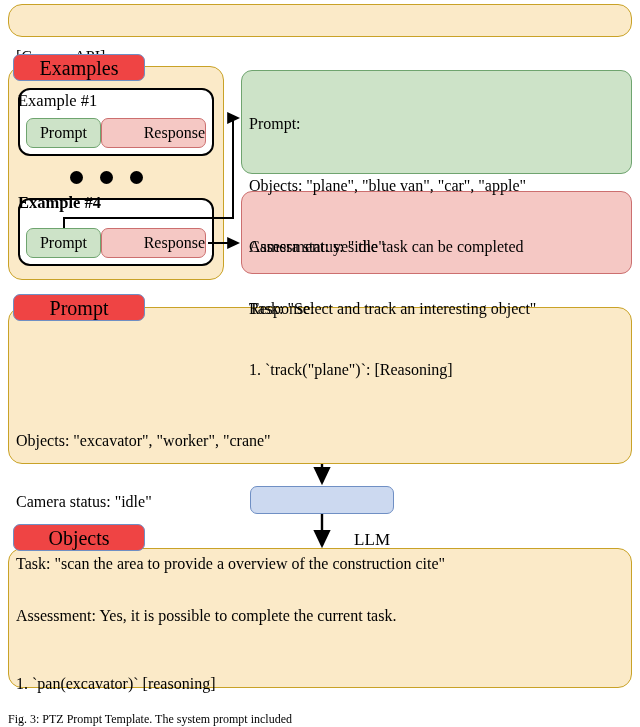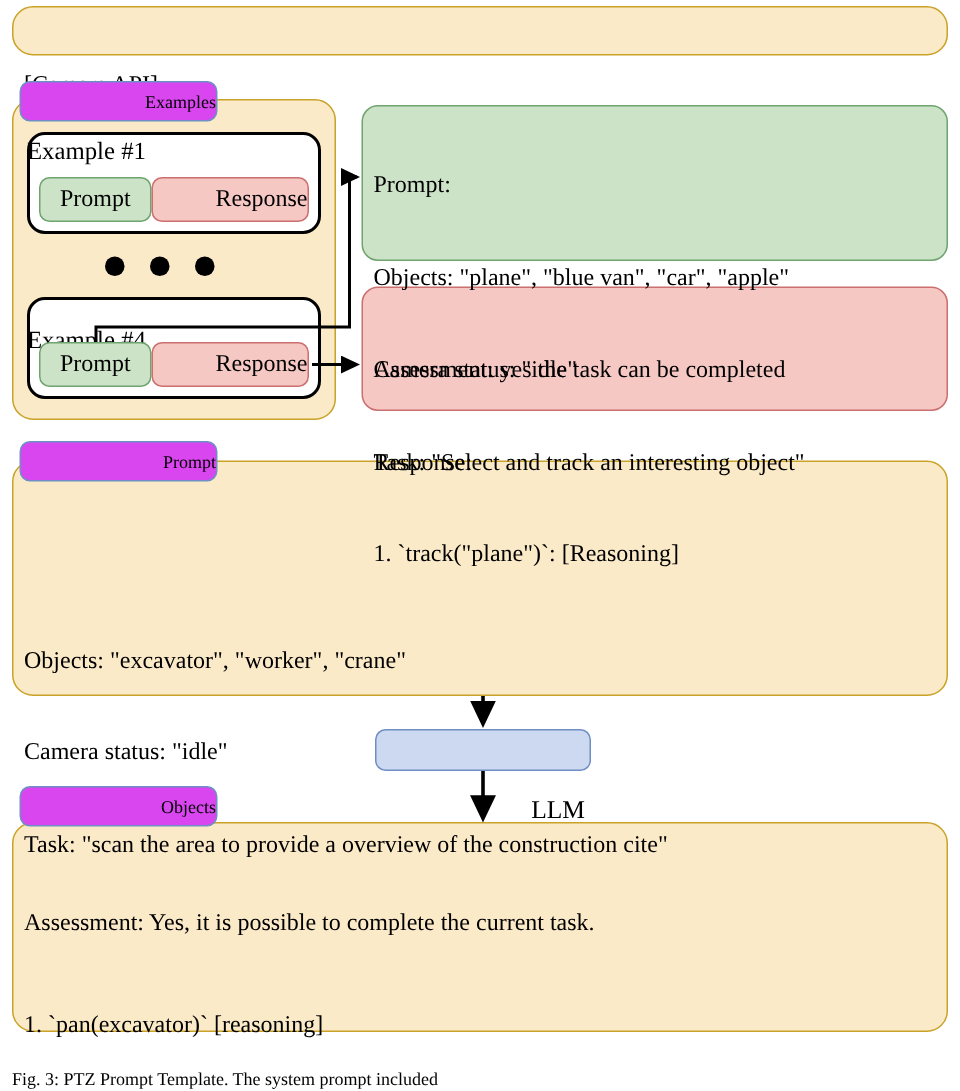--- a/index.html
+++ b/index.html
@@ -46,27 +46,27 @@
     border-color: #000000;
     background: #ffffff;
     border-radius: 12px;
     border-width: 2px;
   }
 
   
   .tab {
     position: absolute;
     box-sizing: border-box;
-    background: #d946ef;
+    background: #ef4444;
     border: 1.4px solid #6f8fc4;
     border-radius: 7px;
     display: flex;
     align-items: center;
-    justify-content: flex-end;
-    font-size: 12px;
+    justify-content: center;
+    font-size: 20px;
     line-height: 1;
     z-index: 6;
   }
 
   
   .textblock {
     position: absolute;
     box-sizing: border-box;
     font-size: 16px;
     line-height: 20.5px;
@@ -159,21 +159,21 @@
   <span>Response</span>
 </div>
 
 <div class="dots" style="left:70px; top:171px;">
   <span class="dot"></span>
   <span class="dot"></span>
   <span class="dot"></span>
 </div>
 
 <div class="panel white" style="left:18px; top:198px; width:196px; height:68px;"></div>
-<div class="ex-title" style="left:18px; top:217px; width:196px;">
+<div class="ex-title" style="left:18px; top:193px; width:196px;font-weight:bold;">
   <span>Example #4</span>
 </div>
 <div class="chip green" style="left:26px; top:228px; width:75px; height:30px;">
   <span>Prompt</span>
 </div>
 <div class="chip red" style="left:101px; top:228px; width:105px; height:30px;">
   <span>Response</span>
 </div>
 
 <div class="panel green" style="left:241px; top:70px; width:391px; height:104px;"></div>

